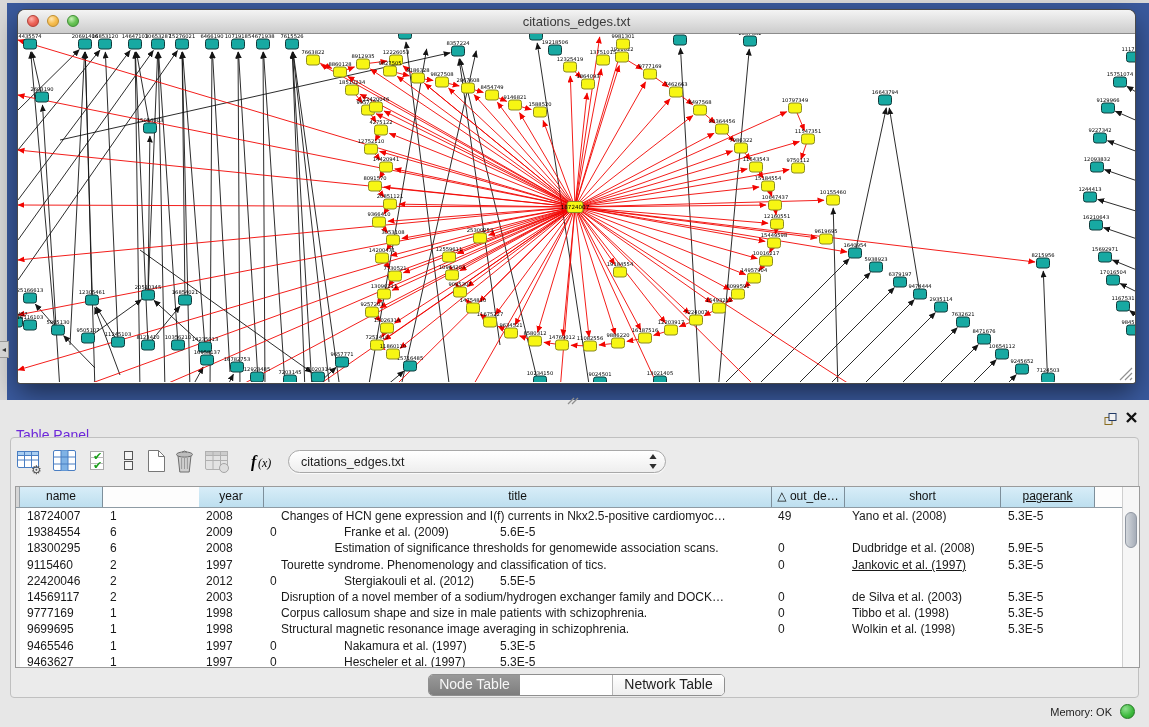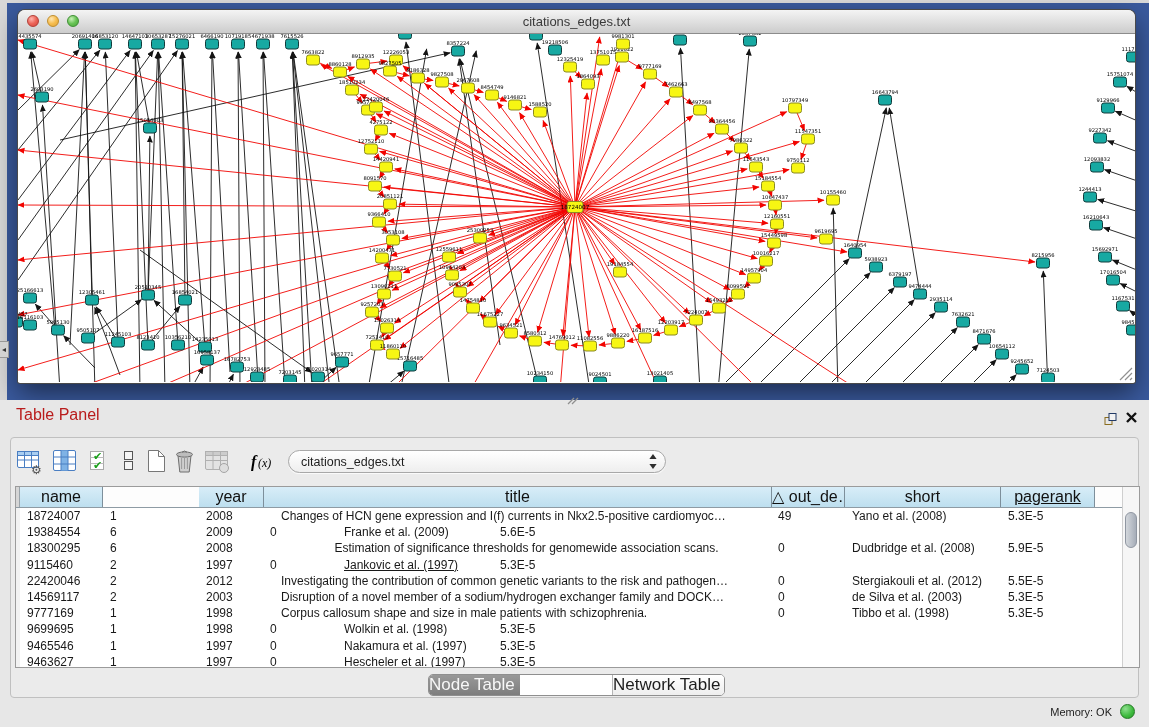--- a/index.html
+++ b/index.html
@@ -10,40 +10,40 @@
 .titlebar{left:0;top:0;width:1117px;height:23px;background:linear-gradient(#f4f4f4,#cccccc);border-bottom:1px solid #8c8c8c;border-radius:7px 7px 0 0}
 .win-title{left:0;top:0;width:100%;text-align:center;font-size:13px;color:#3a3a3a;line-height:23px}
 .light{width:12px;height:12px;border-radius:50%;top:5px;box-sizing:border-box}
 .light.red{left:9px;background:radial-gradient(circle at 35% 30%,#ffb3ad,#ec6559 50%,#d5443c);border:1px solid #b23f38}
 .light.yellow{left:29px;background:radial-gradient(circle at 35% 30%,#ffe6b3,#f6bd4e 50%,#e0a33a);border:1px solid #c08e2e}
 .light.green{left:49px;background:radial-gradient(circle at 35% 30%,#c7f0b6,#67c354 50%,#4ca83c);border:1px solid #3f8f34}
 .canvas{left:0;top:24px;width:1117px;height:348px;background:#fff;overflow:hidden}
 .resize-grip{left:1118px;top:366px}
 .collapse-tab{left:0;top:341px;width:9px;height:17px;background:#d2d2d2;border:1px solid #979797;border-left:none;font-size:8px;line-height:15px;text-align:center;color:#333;box-sizing:border-box}
 .table-panel{left:0;top:400px;width:1149px;height:327px;background:#e7e7e7}
-.panel-title{left:16px;top:400px;height:30px;line-height:30px;font-size:16px;color:#b91c1c}
+.panel-title{left:16px;top:420px;height:30px;line-height:30px;font-size:14px;color:#6d28d9}
 .grip{left:565px;top:396px;width:16px;height:9px}
 .float-icon{left:1104px;top:412px}
 .close-x{left:1124px;top:410px}
 .inner-panel{left:10px;top:437px;width:1129px;height:261px;background:#ebebeb;border:1px solid #c0c0c0;border-radius:4px;box-sizing:border-box}
 .tbtn{top:448px}
 .combo{left:288px;top:450px;width:378px;height:23px;border:1px solid #a8a8a8;border-radius:12px;background:linear-gradient(#ffffff,#eeeeee);font-size:12.5px;color:#1d1d1d;line-height:22px;padding-left:12px;box-sizing:border-box;box-shadow:0 1px 1px rgba(255,255,255,.8)}
 .combo-arrows{left:648px;top:454px}
 .table-wrap{left:15px;top:486px;width:1125px;height:182px;background:#fff;border:1px solid #9b9b9b;box-sizing:border-box;overflow:hidden}
 .thead{display:flex;height:20px;border-bottom:1px solid #8e9ba4;background:#fdfdfd}
-.th{background:linear-gradient(#d8edf8,#bddfef);border-right:1px solid #7d8f9b;box-sizing:border-box;font-size:16px;color:#111;text-align:center;line-height:19px;overflow:hidden;white-space:nowrap;flex:none}
+.th{background:linear-gradient(#d8edf8,#bddfef);border-right:1px solid #7d8f9b;box-sizing:border-box;font-size:12px;color:#111;text-align:center;line-height:19px;overflow:hidden;white-space:nowrap;flex:none}
 .th.gutter{background:#d6d6d6;border-right:1px solid #9aa4ab}
 .th.filler{background:#fdfdfd;border-right:none;flex:1}
 .tr{display:flex;height:16.2px;background:#fff}
 .td{font-size:12px;color:#191919;line-height:16.2px;white-space:nowrap;overflow:hidden;box-sizing:border-box;flex:none}
 .td.gutter{background:#f2f2f2}
 .vscroll{left:1122px;top:487px;width:17px;height:180px;background:#f6f6f6;border-left:1px solid #cfcfcf;box-sizing:border-box}
 .vthumb{left:2px;top:25px;width:12px;height:36px;border-radius:6px;background:linear-gradient(90deg,#d3d7dc,#a6adb8);border:1px solid #8f96a1;box-sizing:border-box}
 .tabbar{left:428px;top:674px;height:20px;display:flex;border:1px solid #8f8f8f;border-radius:5px;overflow:hidden;background:#fff}
-.tab{line-height:19px;font-size:17px;color:#1d1d1d;background:linear-gradient(#ffffff,#eeeeee);border-left:1px solid #b5b5b5;box-sizing:border-box;flex:none}
+.tab{line-height:19px;font-size:14px;text-align:center;color:#1d1d1d;background:linear-gradient(#ffffff,#eeeeee);border-left:1px solid #b5b5b5;box-sizing:border-box;flex:none}
 .tab:first-child{border-left:none}
 .tab.sel{background:linear-gradient(#999999,#7e7e7e);color:#f7f7f7}
 .mem-label{left:1020px;top:706px;width:92px;text-align:right;font-size:11px;color:#1d1d1d}
 .mem-dot{left:1120px;top:704px;width:15px;height:15px;border-radius:50%;background:radial-gradient(circle at 35% 30%,#8fdf8f,#3cb93c 60%,#2f9e2f);border:1px solid #237a23;box-sizing:border-box}
 svg text.nl{font-family:"DejaVu Sans",sans-serif}
 </style>
 </head>
 <body>
 
 <div class="abs net-desktop"></div>
@@ -930,31 +930,31 @@
         <div class="td" style="width: 73px; padding-left: 6px;">0</div>
         <div class="td" style="width: 156px; padding-left: 7px;">Dudbridge et al. (2008)</div>
         <div class="td" style="width: 94px; padding-left: 7px;">5.9E-5</div>
         <div class="td" style="flex: 1 1 0%; padding-left: 0px;"></div>
       </div>
       <div class="tr">
         <div class="td gutter" style="width: 4px; padding-left: 0px;"></div>
         <div class="td" style="width: 83px; padding-left: 7px;">9115460</div>
         <div class="td" style="width: 96px; padding-left: 7px;">2</div>
         <div class="td" style="width: 65px; padding-left: 7px;">1997</div>
+        <div class="td" style="width: 508px; padding-left: 17px;">Tourette syndrome. Phenomenology and classification of tics.</div>
         <div class="td" style="width: 73px; padding-left: 6px;">0</div>
         <div class="td" style="width: 156px; padding-left: 7px; text-decoration: underline;">Jankovic et al. (1997)</div>
         <div class="td" style="width: 94px; padding-left: 7px;">5.3E-5</div>
         <div class="td" style="flex: 1 1 0%; padding-left: 0px;"></div>
       </div>
       <div class="tr">
         <div class="td gutter" style="width: 4px; padding-left: 0px;"></div>
         <div class="td" style="width: 83px; padding-left: 7px;">22420046</div>
         <div class="td" style="width: 96px; padding-left: 7px;">2</div>
         <div class="td" style="width: 65px; padding-left: 7px;">2012</div>
-        <div class="td" style="width: 508px; padding-left: 17px;">Investigating the contribution of common genetic variants to the risk and pathogen…</div>
         <div class="td" style="width: 73px; padding-left: 6px;">0</div>
         <div class="td" style="width: 156px; padding-left: 7px;">Stergiakouli et al. (2012)</div>
         <div class="td" style="width: 94px; padding-left: 7px;">5.5E-5</div>
         <div class="td" style="flex: 1 1 0%; padding-left: 0px;"></div>
       </div>
       <div class="tr">
         <div class="td gutter" style="width: 4px; padding-left: 0px;"></div>
         <div class="td" style="width: 83px; padding-left: 7px;">14569117</div>
         <div class="td" style="width: 96px; padding-left: 7px;">2</div>
         <div class="td" style="width: 65px; padding-left: 7px;">2003</div>
@@ -973,20 +973,21 @@
         <div class="td" style="width: 73px; padding-left: 6px;">0</div>
         <div class="td" style="width: 156px; padding-left: 7px;">Tibbo et al. (1998)</div>
         <div class="td" style="width: 94px; padding-left: 7px;">5.3E-5</div>
         <div class="td" style="flex: 1 1 0%; padding-left: 0px;"></div>
       </div>
       <div class="tr">
         <div class="td gutter" style="width: 4px; padding-left: 0px;"></div>
         <div class="td" style="width: 83px; padding-left: 7px;">9699695</div>
         <div class="td" style="width: 96px; padding-left: 7px;">1</div>
         <div class="td" style="width: 65px; padding-left: 7px;">1998</div>
+        <div class="td" style="width: 508px; padding-left: 17px;">Structural magnetic resonance image averaging in schizophrenia.</div>
         <div class="td" style="width: 73px; padding-left: 6px;">0</div>
         <div class="td" style="width: 156px; padding-left: 7px;">Wolkin et al. (1998)</div>
         <div class="td" style="width: 94px; padding-left: 7px;">5.3E-5</div>
         <div class="td" style="flex: 1 1 0%; padding-left: 0px;"></div>
       </div>
       <div class="tr">
         <div class="td gutter" style="width: 4px; padding-left: 0px;"></div>
         <div class="td" style="width: 83px; padding-left: 7px;">9465546</div>
         <div class="td" style="width: 96px; padding-left: 7px;">1</div>
         <div class="td" style="width: 65px; padding-left: 7px;">1997</div>

